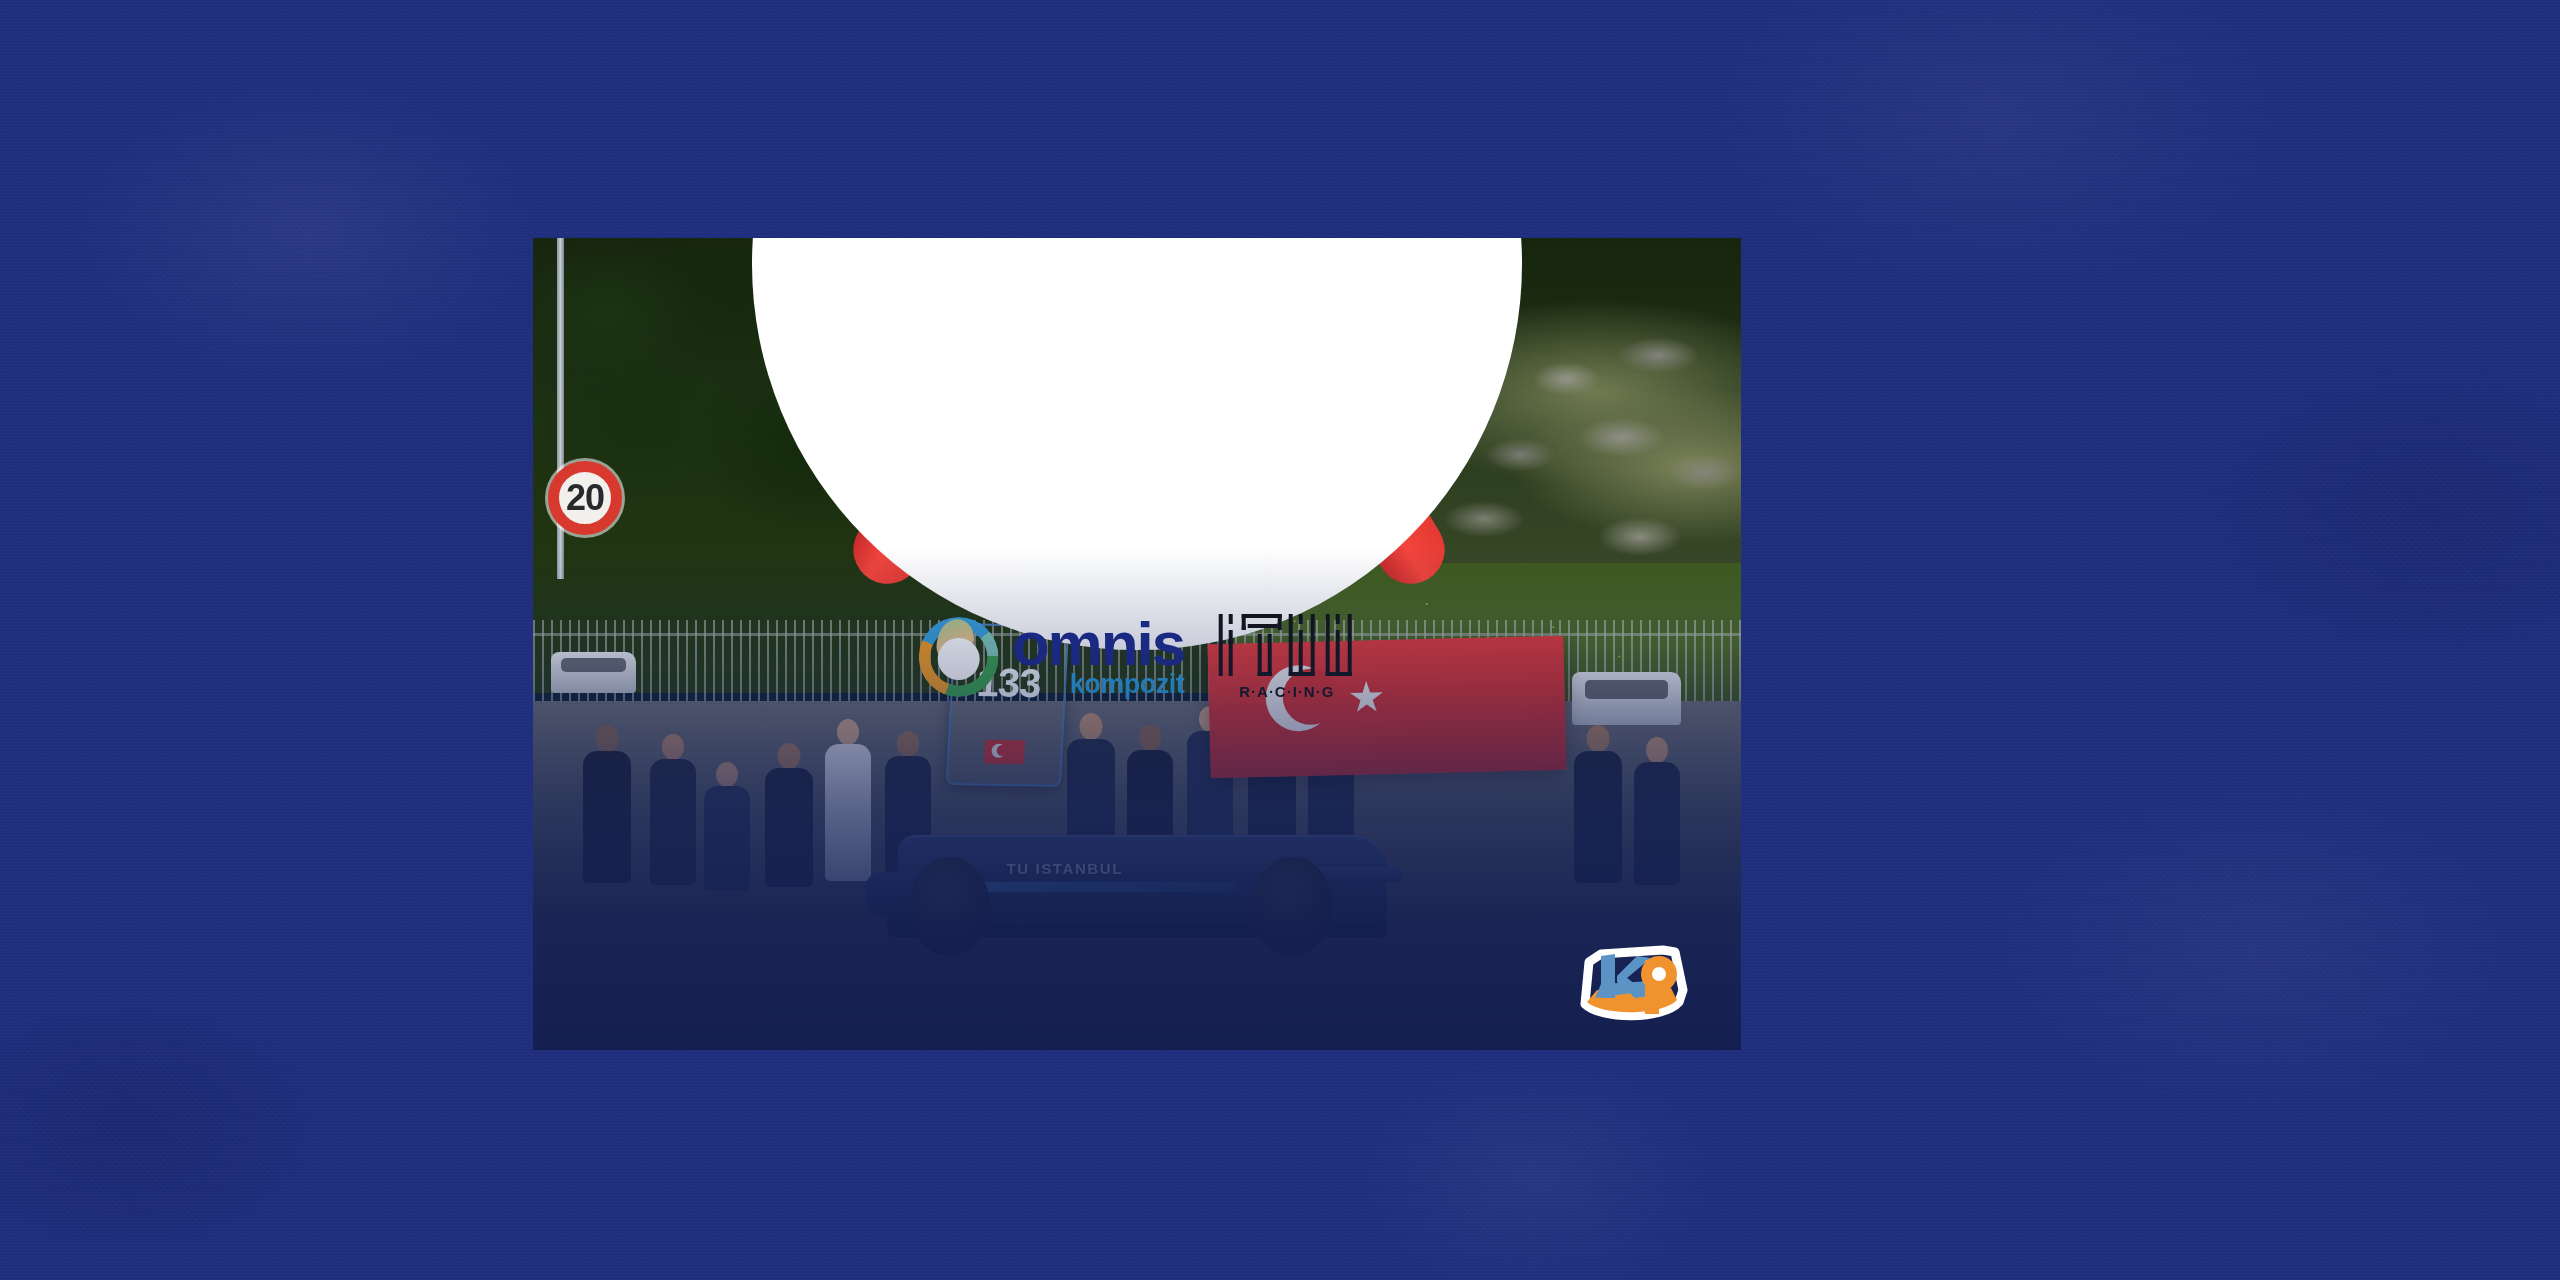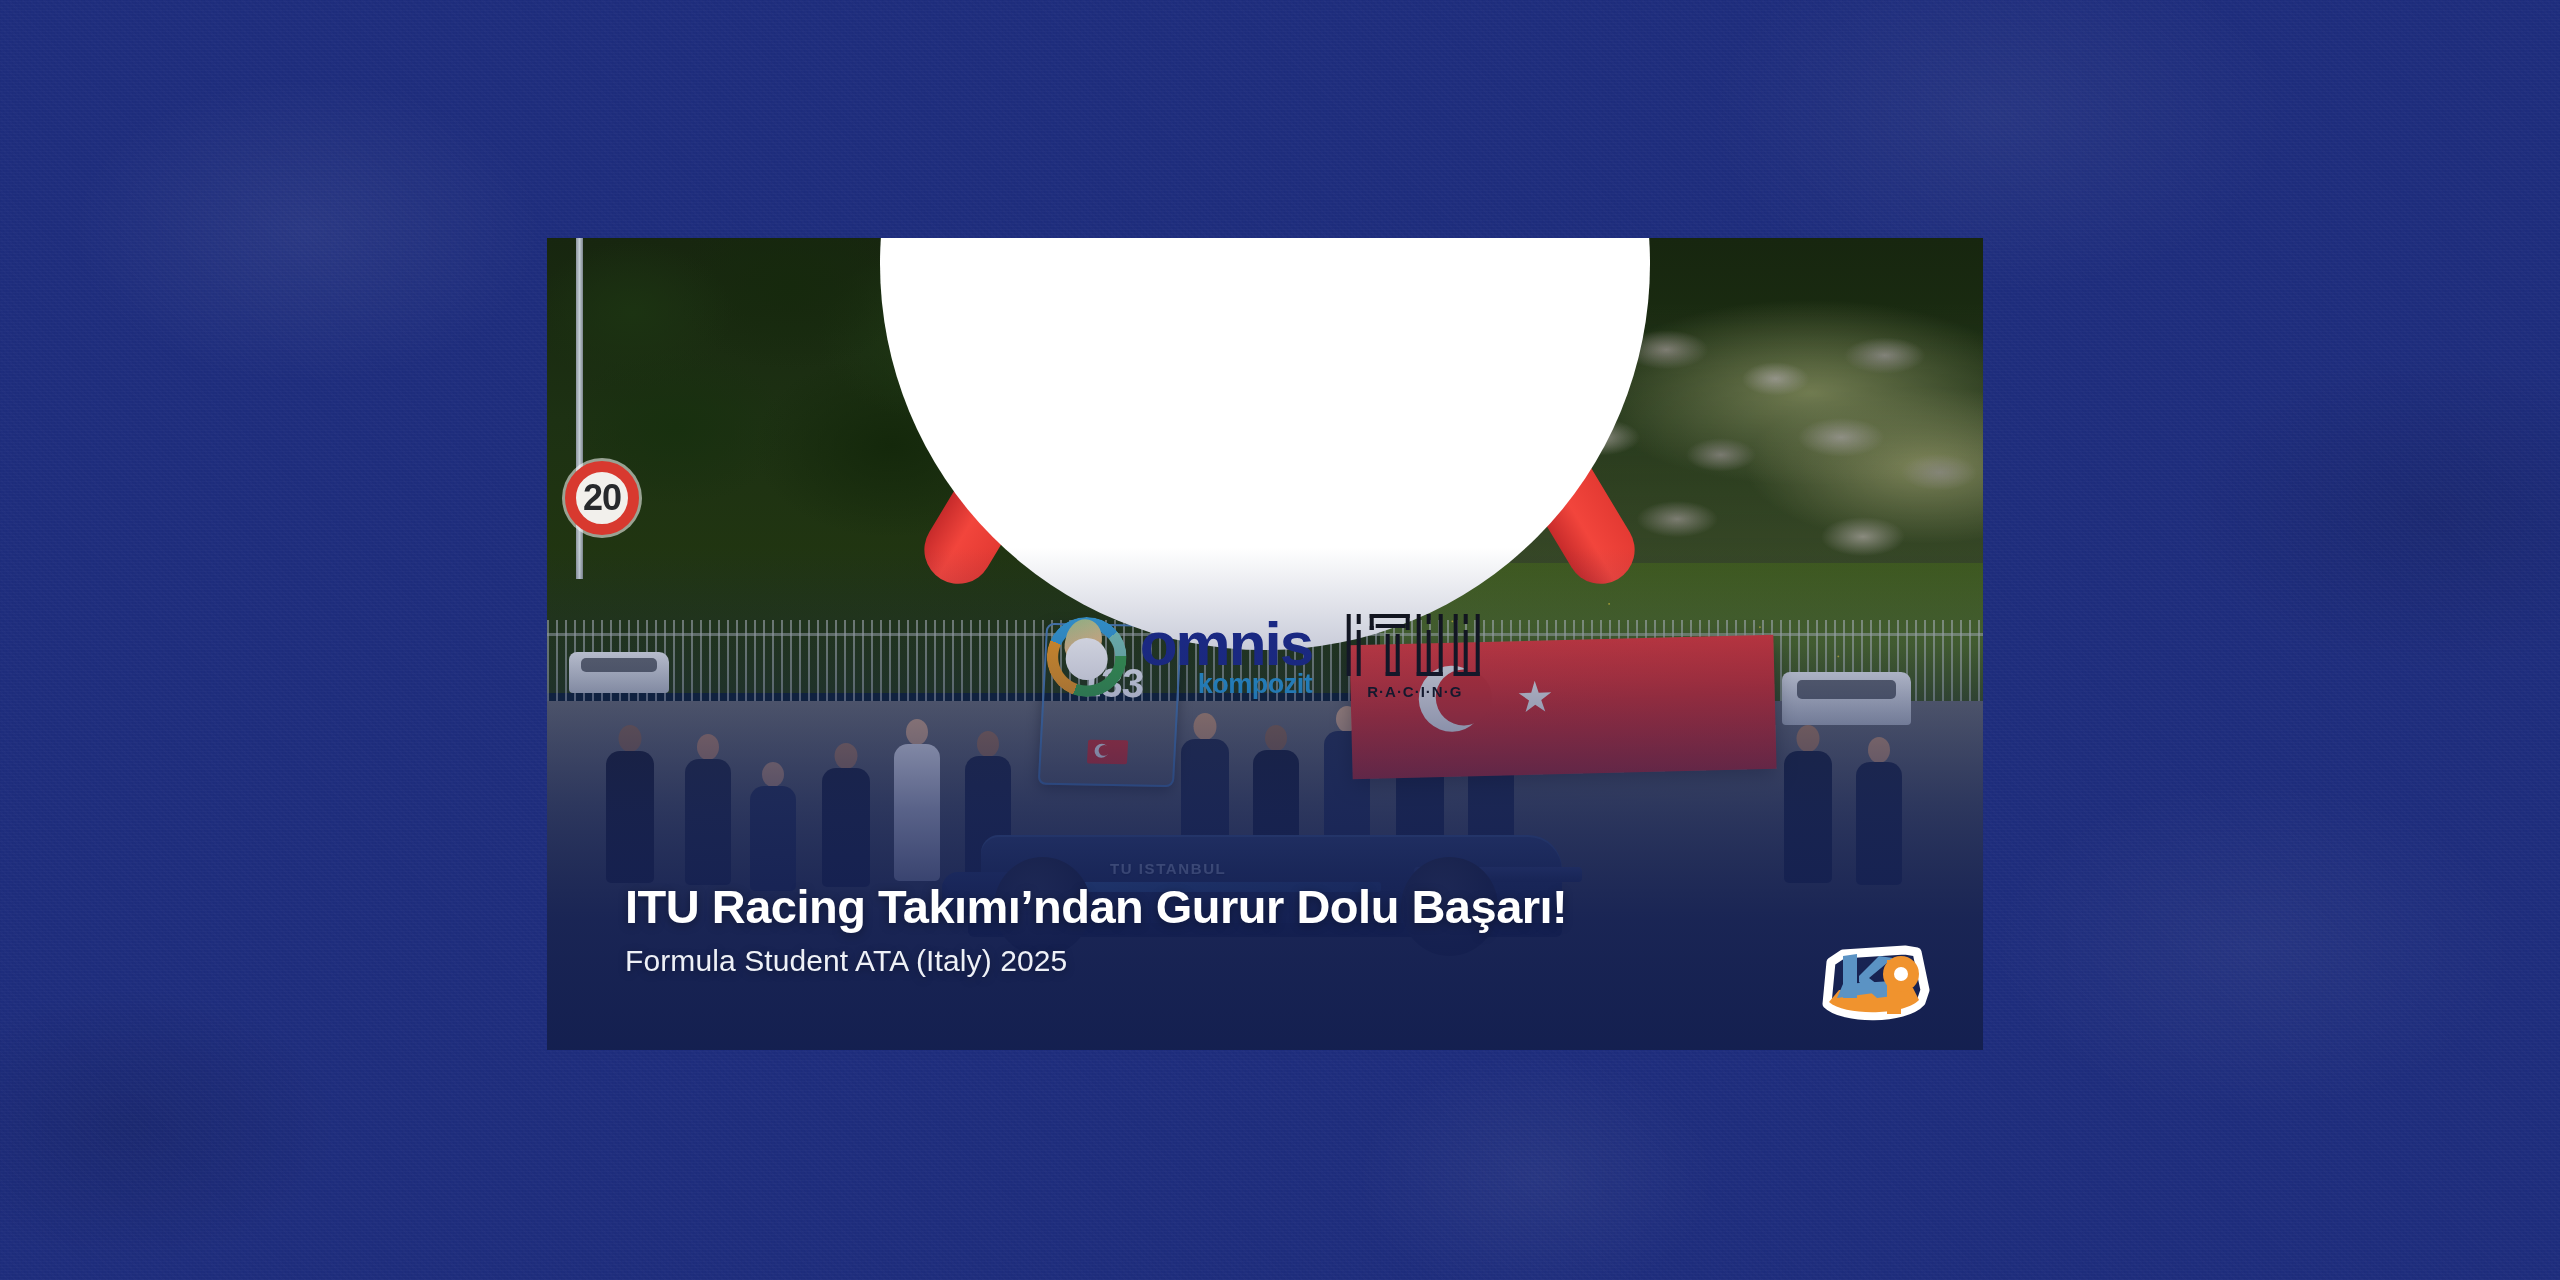--- a/index.html
+++ b/index.html
@@ -34,22 +34,22 @@
     position:absolute; inset:0;
     background-image:
       repeating-linear-gradient(0deg,   rgba(255,255,255,.018) 0 1px, transparent 1px 3px),
       repeating-linear-gradient(90deg,  rgba(0,0,0,.018)       0 1px, transparent 1px 3px),
       repeating-linear-gradient(45deg,  rgba(255,255,255,.012) 0 2px, transparent 2px 5px);
   }
 
   
   #card {
     position:absolute;
-    left:547px; top:238px;
-    width:1436px; height:812px;
+    left:533px; top:238px;
+    width:1208px; height:812px;
     overflow:hidden;
     background:#0c2030;
   }
 
   
   .photo { position:absolute; inset:0; overflow:hidden; }
 
   
   .hillside {
     position:absolute; left:0; top:0; width:100%; height:56%;
@@ -574,24 +574,20 @@
             <i class="bar" style="left:22px;top:0;width:4px;height:62px;"></i>
             <i class="bar" style="left:0;top:58px;width:26px;height:4px;"></i>
           </div>
         </div>
         <div class="itu-racing">R·A·C·I·N·G</div>
       </div>
     </div>
 
     <div id="scrim"></div>
 
-    <div id="titleblock">
-      <div id="headline">ITU Racing Takımı’ndan Gurur Dolu Başarı!</div>
-      <div id="subline">Formula Student ATA (Italy) 2025</div>
-    </div>
 
     <svg id="kp" viewBox="0 0 122 92">
       <path d="M14 72 C30 88 92 88 108 70 L112 58 L104 20 L92 18 L30 22 L18 30 Z" fill="none" stroke="#ffffff" stroke-width="9" stroke-linejoin="round"></path>
       <path d="M16 70 C32 84 90 84 106 68 L100 56 L26 58 Z" fill="#f0932e"></path>
       <path d="M24 66 L98 56 L96 48 L30 52 Z" fill="#5b93c4"></path>
       <path d="M30 24 L44 22 L44 66 L30 66 Z" fill="#5b93c4"></path>
       <path d="M46 44 L66 24 L80 26 L56 46 L80 64 L64 66 L46 50 Z" fill="#5b93c4"></path>
       <path d="M74 28 L88 28 L88 82 L74 82 Z" fill="#f0932e"></path>
       <circle cx="88" cy="42" r="18" fill="#f0932e"></circle>
       <circle cx="88" cy="42" r="7" fill="#ffffff"></circle>

